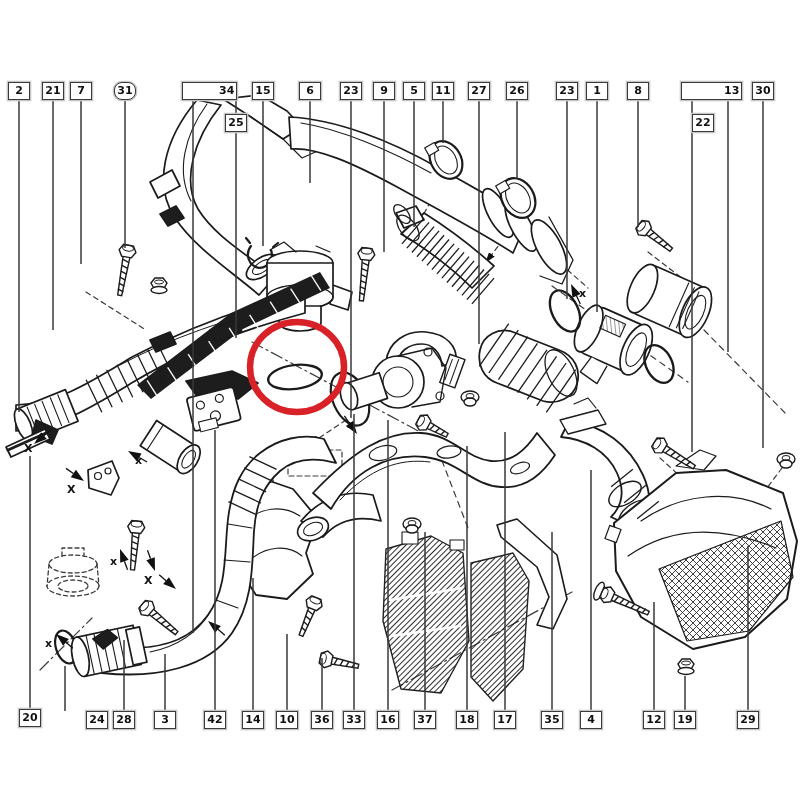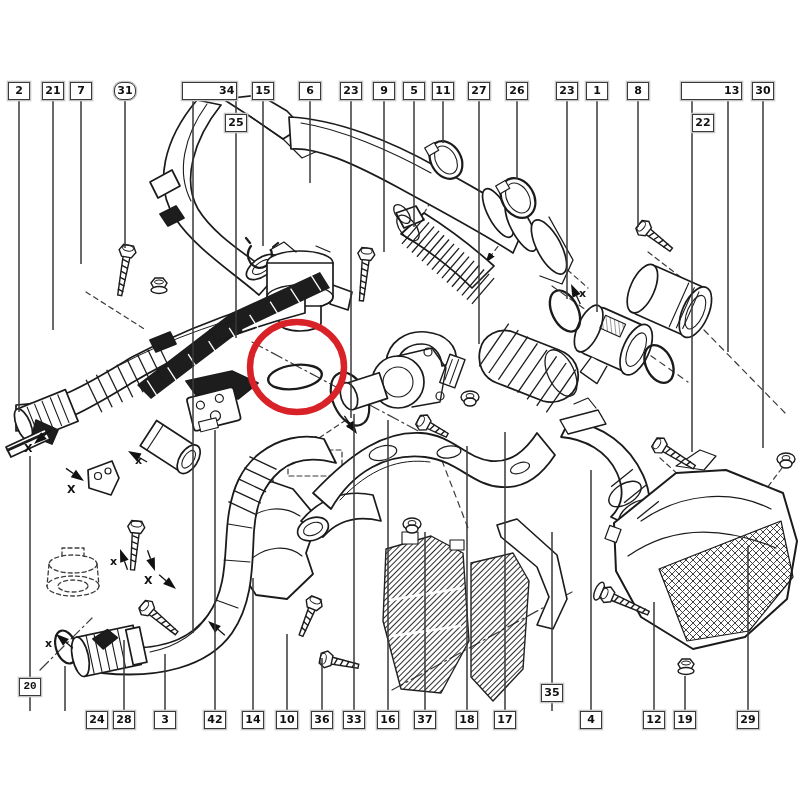--- a/index.html
+++ b/index.html
@@ -540,32 +540,32 @@
       <div class="callout" style="left: 403px; top: 82px;">5</div>
       <div class="callout" style="left: 432px; top: 82px;">11</div>
       <div class="callout" style="left: 468px; top: 82px;">27</div>
       <div class="callout" style="left: 506px; top: 82px;">26</div>
       <div class="callout" style="left: 556px; top: 82px;">23</div>
       <div class="callout" style="left: 586px; top: 82px;">1</div>
       <div class="callout" style="left: 627px; top: 82px;">8</div>
       <div class="callout" style="left: 681px; top: 82px; padding-left: 42px;">13</div>
       <div class="callout" style="left: 692px; top: 82px; margin-top: 32px;">22</div>
       <div class="callout" style="left: 752px; top: 82px;">30</div>
-      <div class="callout" style="left: 19px; top: 678px; font-family: Liberation Mono, monospace;">20</div>
+      <div class="callout" style="left: 19px; top: 709px;">20</div>
       <div class="callout" style="left: 54px; top: 711px; margin-left: 32px;">24</div>
       <div class="callout" style="left: 113px; top: 711px;">28</div>
       <div class="callout" style="left: 154px; top: 711px;">3</div>
       <div class="callout" style="left: 204px; top: 711px;">42</div>
       <div class="callout" style="left: 242px; top: 711px;">14</div>
       <div class="callout" style="left: 276px; top: 711px;">10</div>
       <div class="callout" style="left: 311px; top: 711px;">36</div>
       <div class="callout" style="left: 343px; top: 711px;">33</div>
       <div class="callout" style="left: 377px; top: 711px;">16</div>
       <div class="callout" style="left: 414px; top: 711px;">37</div>
       <div class="callout" style="left: 456px; top: 711px;">18</div>
       <div class="callout" style="left: 494px; top: 711px;">17</div>
-      <div class="callout" style="left: 541px; top: 684px;">35</div>
+      <div class="callout" style="left: 541px; top: 711px;">35</div>
       <div class="callout" style="left: 580px; top: 711px;">4</div>
       <div class="callout" style="left: 643px; top: 711px;">12</div>
       <div class="callout" style="left: 674px; top: 711px;">19</div>
       <div class="callout" style="left: 737px; top: 711px;">29</div>
     </div>
 </div>
 
 </body></html>

